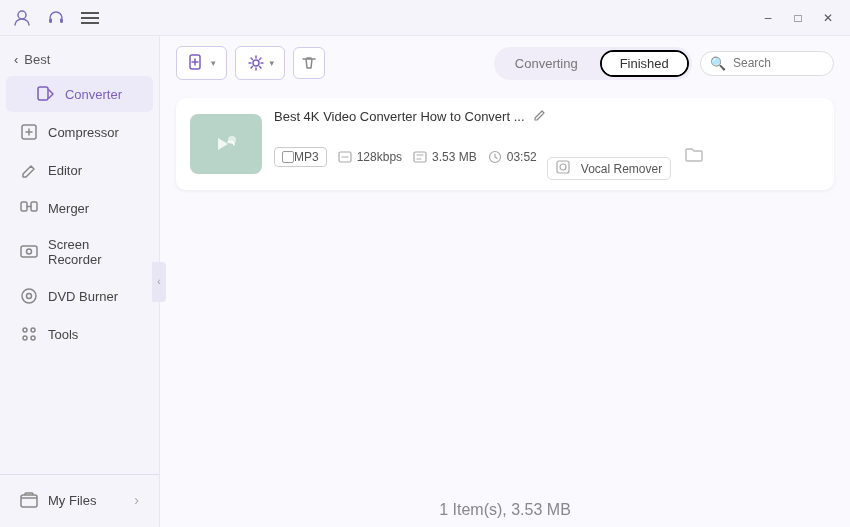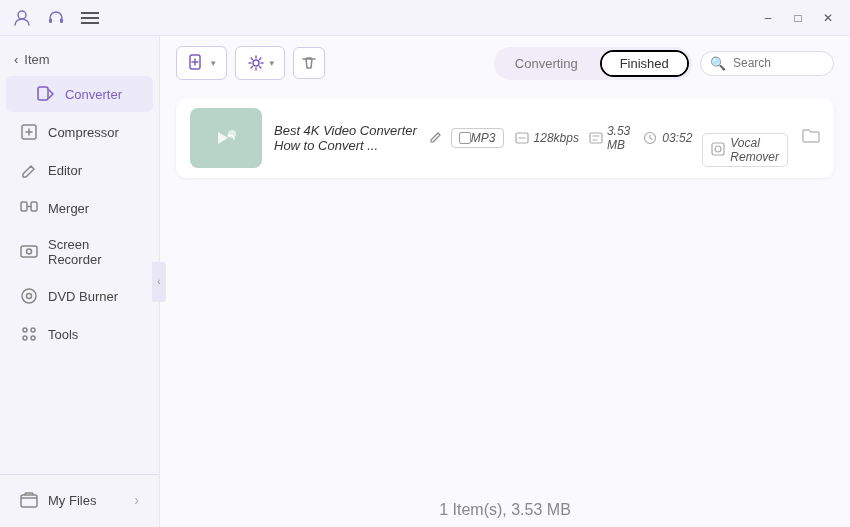--- a/index.html
+++ b/index.html
@@ -265,23 +265,22 @@
       display: flex;
       align-items: center;
       justify-content: center;
       flex-shrink: 0;
       font-size: 26px;
       color: white;
     }
     .file-info {
       flex: 1;
       display: flex;
-      flex-direction: row;
+      flex-direction: column;
       gap: 8px;
-      font-style: italic;
     }
     .file-title-row {
       display: flex;
       align-items: center;
       gap: 8px;
     }
     .file-title {
       font-size: 13px;
       font-weight: 500;
       color: #333;
@@ -325,21 +324,21 @@
     }
     .format-chip .chip-square {
       width: 12px;
       height: 12px;
       border: 1.5px solid #999;
       border-radius: 2px;
     }
     .vocal-btn {
       display: flex;
       align-items: center;
-      gap: 5px;
+      gap: 11px;
       border: 1.5px solid #ddd;
       border-radius: 5px;
       padding: 2px 8px;
       font-size: 12px;
       color: #555;
       cursor: pointer;
       background: white;
       margin-top: 24px;
     }
     .folder-icon-btn {
@@ -389,21 +388,21 @@
     <div class="title-btn">□</div>
     <div class="title-btn close">✕</div>
   </div>
 </div>
 
 <div class="app-body">
 
   <div class="sidebar" style="position:relative;">
     <div class="sidebar-back">
       <span>‹</span>
-      <span>Item</span>
+      <span>Best</span>
     </div>
 
     <div class="sidebar-item active">
       <span class="icon">
         <svg width="18" height="18" viewBox="0 0 18 18" fill="none">
           <rect x="1" y="2" width="10" height="13" rx="2" stroke="#7b5fc0" stroke-width="1.5"></rect>
           <path d="M12 5l4 4-4 4" stroke="#7b5fc0" stroke-width="1.5" stroke-linecap="round" stroke-linejoin="round"></path>
         </svg>
       </span>
       <span>Converter</span>

